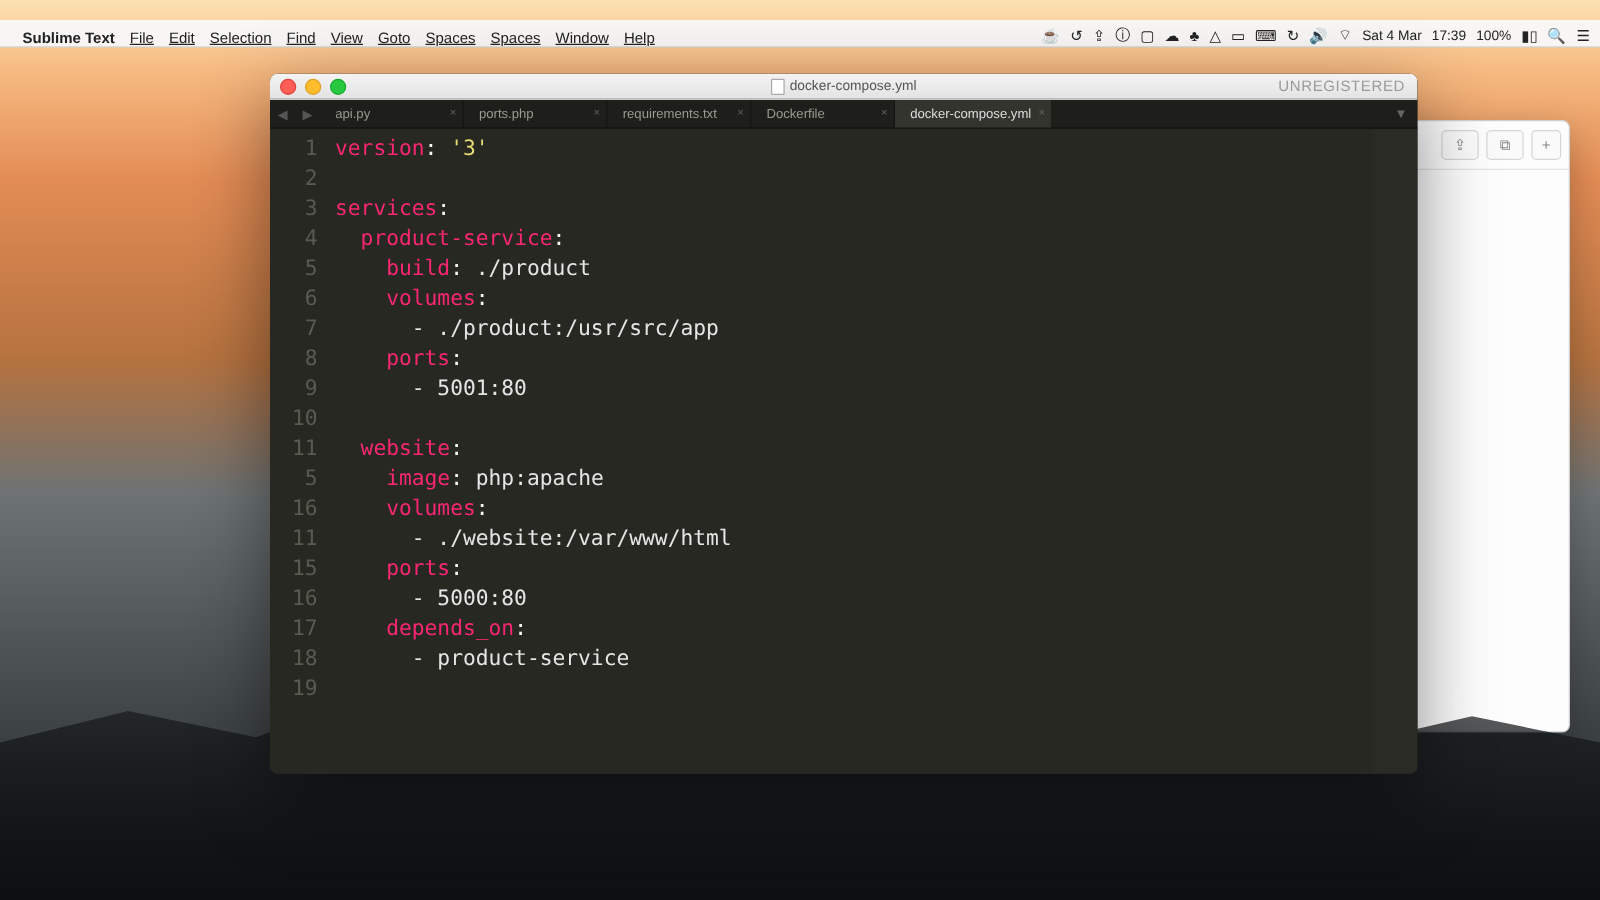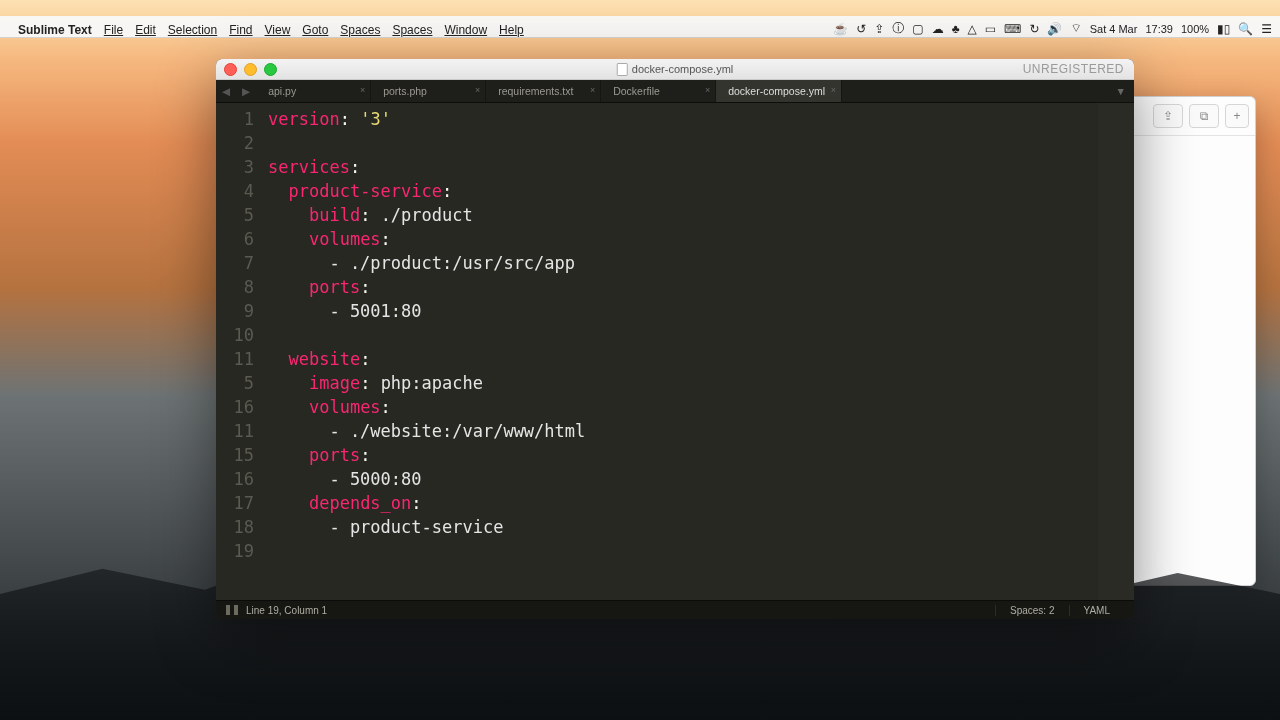--- a/index.html
+++ b/index.html
@@ -206,22 +206,15 @@
           <div>15</div>
           <div>16</div>
           <div>17</div>
           <div>18</div>
           <div>19</div>
         </div>
       <div class="code" id="code"><div><span class="k">version</span><span class="p">:</span><span class="t"> </span><span class="s">'3'</span></div><div>&nbsp;</div><div><span class="k">services</span><span class="p">:</span></div><div><span class="t">  </span><span class="k">product-service</span><span class="p">:</span></div><div><span class="t">    </span><span class="k">build</span><span class="p">:</span><span class="t"> ./product</span></div><div><span class="t">    </span><span class="k">volumes</span><span class="p">:</span></div><div><span class="t">      - ./product:/usr/src/app</span></div><div><span class="t">    </span><span class="k">ports</span><span class="p">:</span></div><div><span class="t">      - 5001:80</span></div><div>&nbsp;</div><div><span class="t">  </span><span class="k">website</span><span class="p">:</span></div><div><span class="t">    </span><span class="k">image</span><span class="p">:</span><span class="t"> php:apache</span></div><div><span class="t">    </span><span class="k">volumes</span><span class="p">:</span></div><div><span class="t">      - ./website:/var/www/html</span></div><div><span class="t">    </span><span class="k">ports</span><span class="p">:</span></div><div><span class="t">      - 5000:80</span></div><div><span class="t">    </span><span class="k">depends_on</span><span class="p">:</span></div><div><span class="t">      - product-service</span></div><div>&nbsp;</div></div>
       <div class="minimap"></div>
     </div>
 
-    <div class="statusbar">
-      <span class="scols"></span>
-      <span>Line 19, Column 1</span>
-      <span class="sp"></span>
-      <span class="cell">Spaces: 2</span>
-      <span class="cell">YAML</span>
-    </div>
   </div>
 
 </div>
 
 </body></html>

